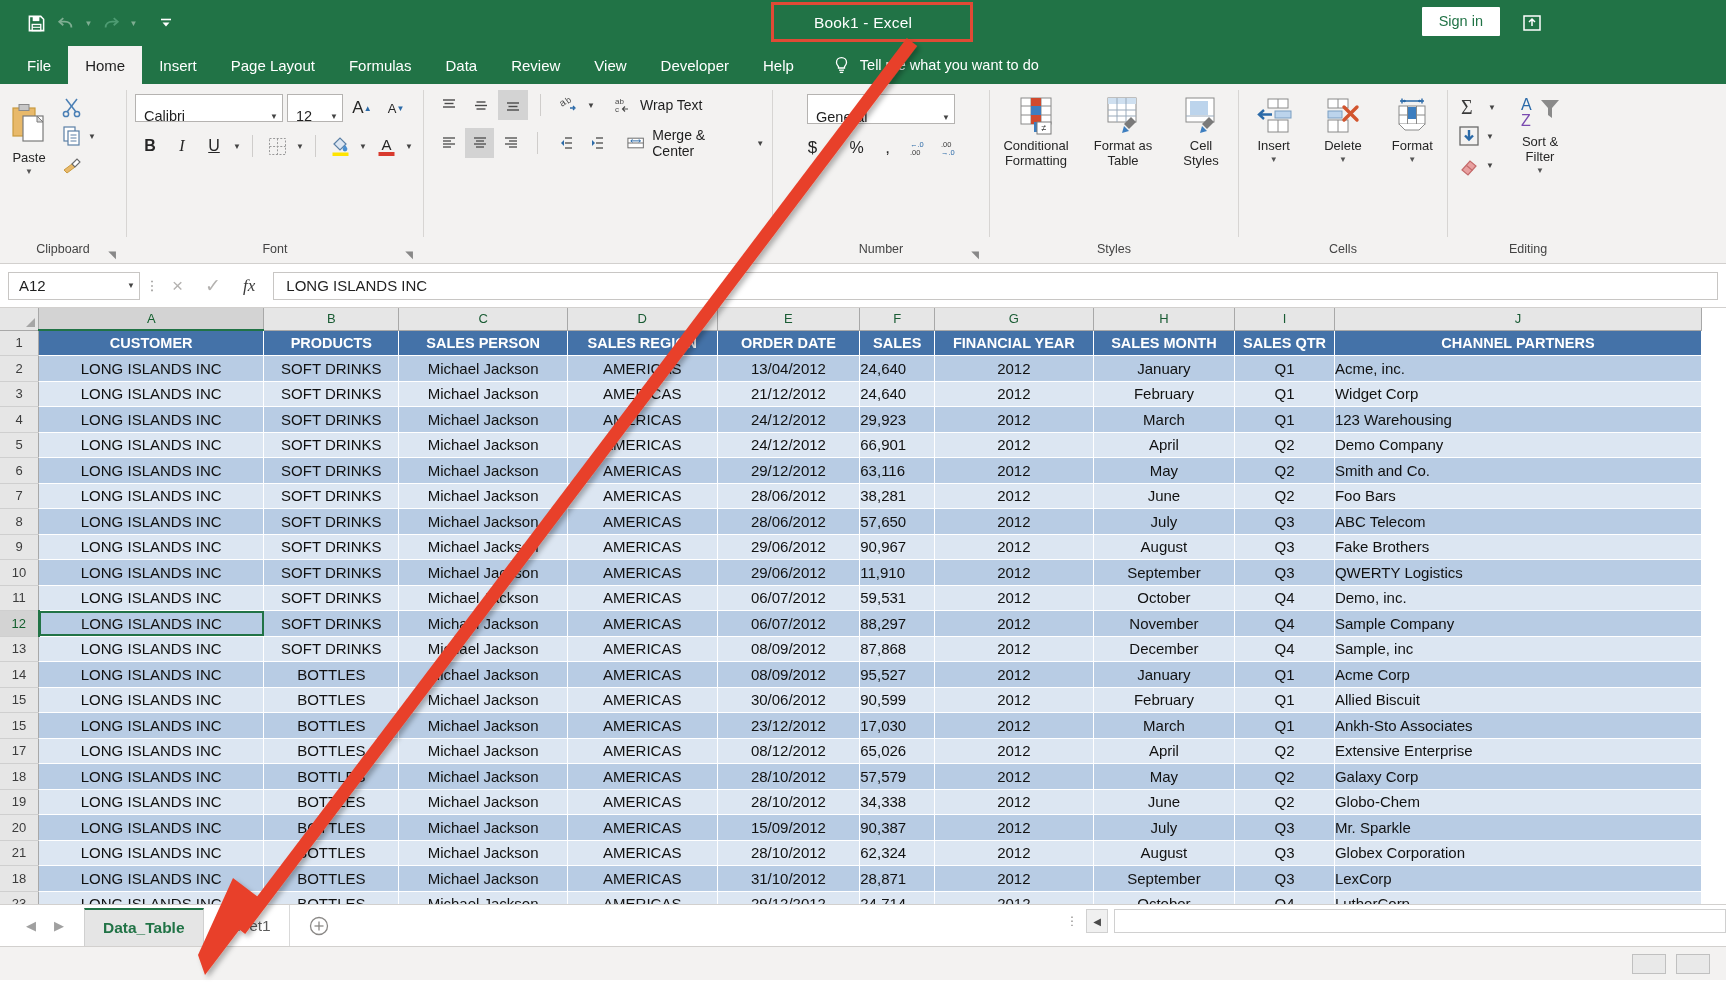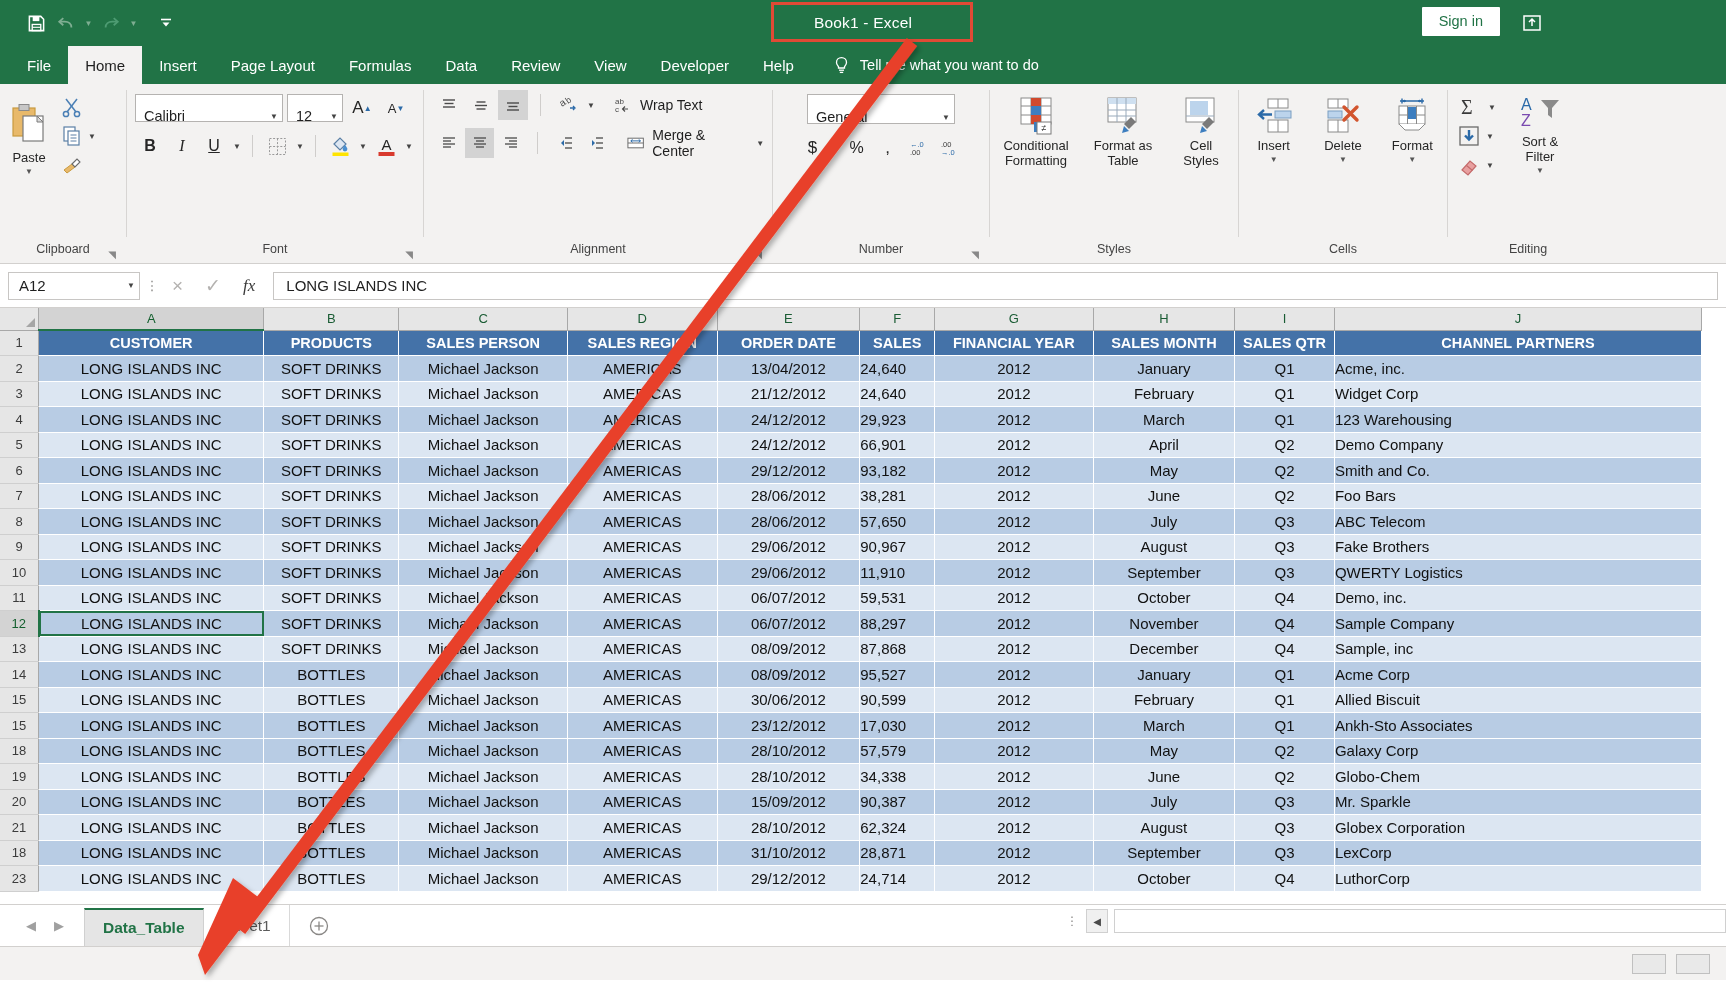--- a/index.html
+++ b/index.html
@@ -469,24 +469,20 @@
         <div class="wraplbl" style="margin-left:14px">
           <svg width="20" height="18" viewBox="0 0 20 18">
                 <rect x="2" y="4" width="16" height="10" fill="#fff" stroke="#6a6a6a" stroke-width="1"></rect>
                 <line x1="2" y1="9" x2="18" y2="9" stroke="#6a6a6a" stroke-width="1"></line>
                 <path d="M5 6.8h10M6.8 5.3L5 6.8l1.8 1.5M13.2 5.3L15 6.8l-1.8 1.5" fill="none" stroke="#2b6aa8" stroke-width="1"></path>
               </svg>
           <span>Merge &amp; Center</span>
           <span class="caretmini">▼</span>
         </div>
       </div>
-    </div>
-    <div class="grp-label">
-      <span>Alignment</span>
-      <span class="grp-launch">◥</span>
     </div>
   </div>
   <div class="grp-sep"></div>
 
   <div class="grp" style="width:216px">
     <div class="grp-body" style="flex-direction:column; padding-top:10px; align-items:center">
       <div class="combo numfmt">
         <span class="cv">General</span>
         <span class="ca">▼</span>
       </div>
@@ -769,21 +765,21 @@
             <td class="cell al-c">Q2</td>
             <td class="cell al-r">Demo Company</td>
           </tr>
           <tr class="band-a">
             <td class="rowh">6</td>
             <td class="cell al-c">LONG ISLANDS INC</td>
             <td class="cell al-c">SOFT DRINKS</td>
             <td class="cell al-c">Michael Jackson</td>
             <td class="cell al-c">AMERICAS</td>
             <td class="cell al-c">29/12/2012</td>
-            <td class="cell al-r">93,182</td>
+            <td class="cell al-r">63,116</td>
             <td class="cell al-c">2012</td>
             <td class="cell al-c">May</td>
             <td class="cell al-c">Q2</td>
             <td class="cell al-r">Smith and Co.</td>
           </tr>
           <tr class="band-b">
             <td class="rowh">7</td>
             <td class="cell al-c">LONG ISLANDS INC</td>
             <td class="cell al-c">SOFT DRINKS</td>
             <td class="cell al-c">Michael Jackson</td>
@@ -904,20 +900,33 @@
             <td class="cell al-c">LONG ISLANDS INC</td>
             <td class="cell al-c">BOTTLES</td>
             <td class="cell al-c">Michael Jackson</td>
             <td class="cell al-c">AMERICAS</td>
             <td class="cell al-c">23/12/2012</td>
             <td class="cell al-r">17,030</td>
             <td class="cell al-c">2012</td>
             <td class="cell al-c">March</td>
             <td class="cell al-c">Q1</td>
             <td class="cell al-r">Ankh-Sto Associates</td>
+          </tr>
+          <tr class="band-b">
+            <td class="rowh">17</td>
+            <td class="cell al-c">LONG ISLANDS INC</td>
+            <td class="cell al-c">BOTTLES</td>
+            <td class="cell al-c">Michael Jackson</td>
+            <td class="cell al-c">AMERICAS</td>
+            <td class="cell al-c">08/12/2012</td>
+            <td class="cell al-r">65,026</td>
+            <td class="cell al-c">2012</td>
+            <td class="cell al-c">April</td>
+            <td class="cell al-c">Q2</td>
+            <td class="cell al-r">Extensive Enterprise</td>
           </tr>
           <tr class="band-a">
             <td class="rowh">18</td>
             <td class="cell al-c">LONG ISLANDS INC</td>
             <td class="cell al-c">BOTTLES</td>
             <td class="cell al-c">Michael Jackson</td>
             <td class="cell al-c">AMERICAS</td>
             <td class="cell al-c">28/10/2012</td>
             <td class="cell al-r">57,579</td>
             <td class="cell al-c">2012</td>

